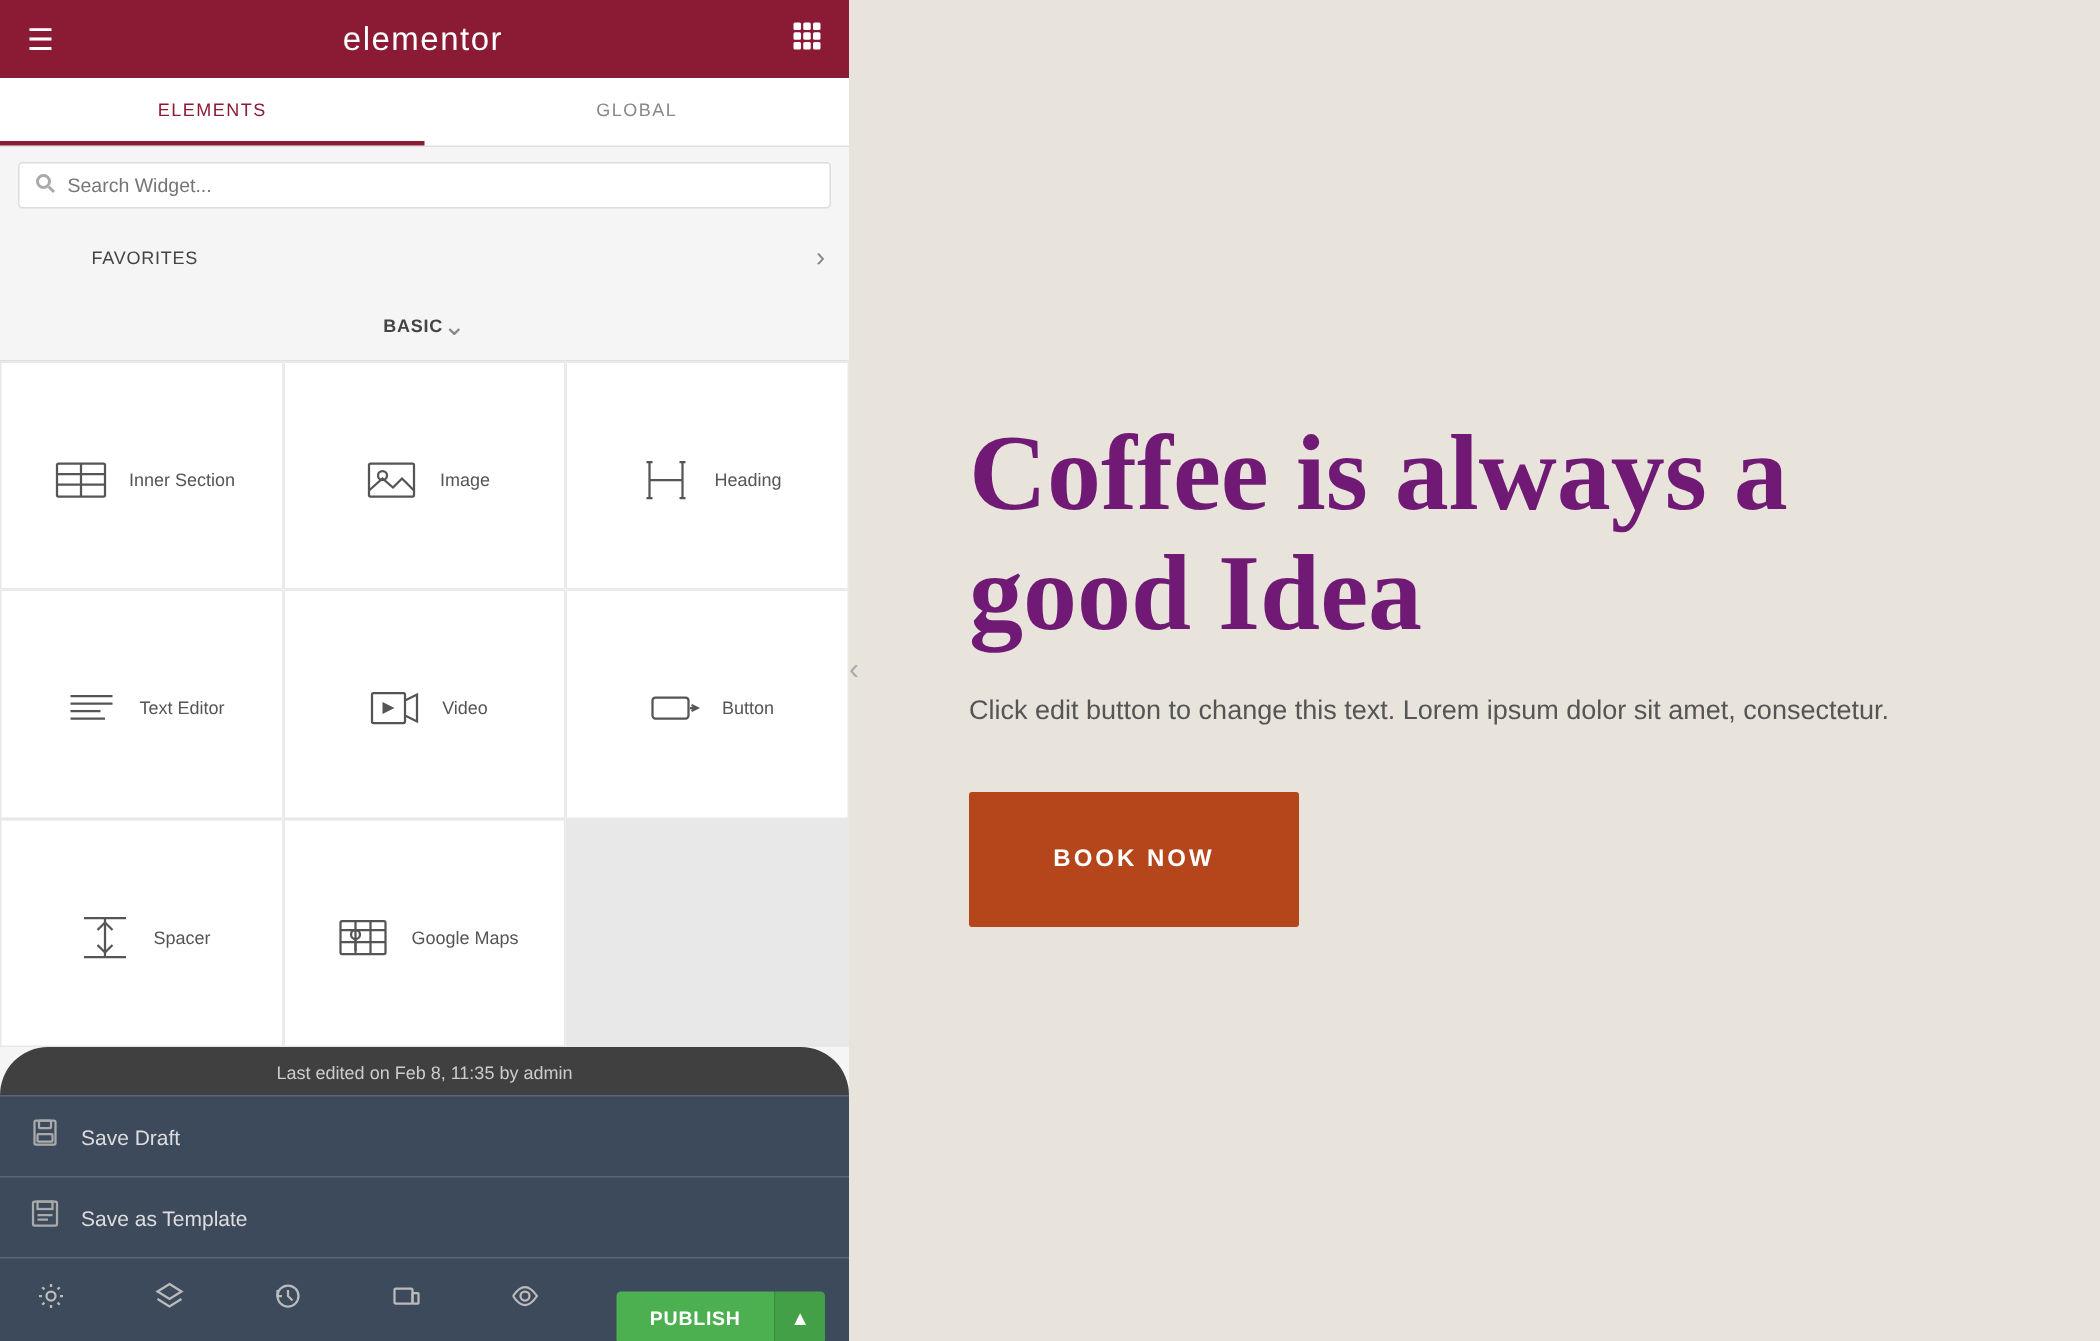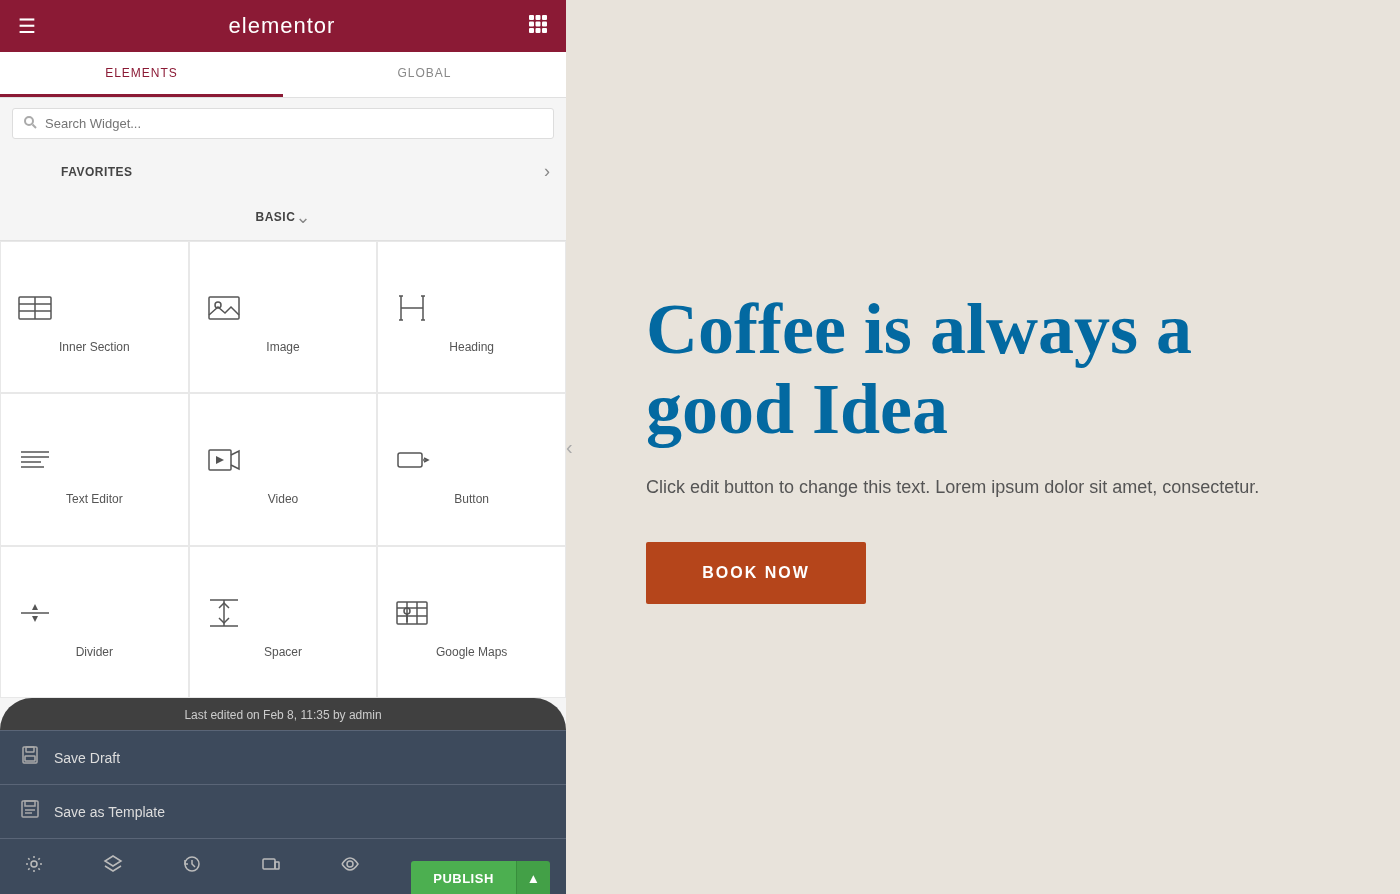--- a/index.html
+++ b/index.html
@@ -76,21 +76,21 @@
 
     
     #favorites-row {
       display: flex;
       align-items: center;
       justify-content: space-between;
       padding: 12px 16px;
       background: #f5f5f5;
       cursor: pointer;
     }
-    #favorites-label { font-size: 12px; font-weight: 700; color: #444; letter-spacing: 0.5px; padding-left: 45px; }
+    #favorites-label { font-size: 12px; font-weight: 400; color: #444; letter-spacing: 0.5px; padding-left: 45px; }
     #favorites-chevron { color: #888; font-size: 14px; }
 
     
     #basic-row {
       display: flex;
       align-items: center;
       justify-content: center;
       padding: 12px 16px;
       background: #f5f5f5;
       cursor: pointer;
@@ -105,21 +105,21 @@
       gap: 0;
       background: #e8e8e8;
       border-top: 1px solid #e0e0e0;
       flex: 1;
       overflow-y: auto;
     }
     .widget-item {
       background: #fff;
       border: 1px solid #e8e8e8;
       display: flex;
-      flex-direction: column;
+      align-items: center;
       justify-content: center;
       padding: 24px 12px 18px;
       cursor: grab;
       gap: 10px;
     }
     .widget-icon {
       width: 44px;
       height: 44px;
       display: flex;
       align-items: center;
@@ -212,37 +212,37 @@
       left: 0;
       top: 50%;
       transform: translateY(-50%);
       color: #aaa;
       font-size: 20px;
       cursor: pointer;
     }
     #heading-text {
       font-size: 72px;
       font-weight: 900;
-      color: #0369a1;
+      color: #701a75;
       line-height: 1.1;
       margin-bottom: 24px;
       font-family: Georgia, 'Times New Roman', serif;
     }
     #subtext {
       font-size: 18px;
       color: #555;
       margin-bottom: 40px;
       line-height: 1.6;
       max-width: 720px;
     }
     #book-btn {
       background: #b5451b;
       color: #fff;
       border: none;
-      padding: 22px 48px;
+      padding: 36px 48px;
       font-size: 16px;
       font-weight: 700;
       letter-spacing: 2px;
       cursor: pointer;
       border-radius: 2px;
       display: inline-block;
       width: 220px;
       text-align: center;
     }
 
@@ -369,30 +369,20 @@
       <div class="widget-icon">
         <svg viewBox="0 0 38 38" fill="none" stroke="#555" stroke-width="1.5">
           <rect x="5" y="12" width="24" height="14" rx="2"></rect>
           <polyline points="31,17 35,19 31,21" fill="none"></polyline>
           <line x1="30" y1="19" x2="34" y2="19"></line>
         </svg>
       </div>
       <span class="widget-label">Button</span>
     </div>
 
-    <div class="widget-item">
-      <div class="widget-icon">
-        <svg viewBox="0 0 38 38" fill="none" stroke="#555" stroke-width="1.5">
-          <line x1="5" y1="19" x2="33" y2="19"></line>
-          <polygon points="19,10 22,16 16,16" fill="#555" stroke="none"></polygon>
-          <polygon points="19,28 22,22 16,22" fill="#555" stroke="none"></polygon>
-        </svg>
-      </div>
-      <span class="widget-label">Divider</span>
-    </div>
 
     <div class="widget-item">
       <div class="widget-icon">
         <svg viewBox="0 0 38 38" fill="none" stroke="#555" stroke-width="1.5">
           <line x1="19" y1="6" x2="19" y2="32"></line>
           <line x1="5" y1="6" x2="33" y2="6"></line>
           <line x1="5" y1="32" x2="33" y2="32"></line>
           <polyline points="14,14 19,9 24,14"></polyline>
           <polyline points="14,24 19,29 24,24"></polyline>
         </svg>

